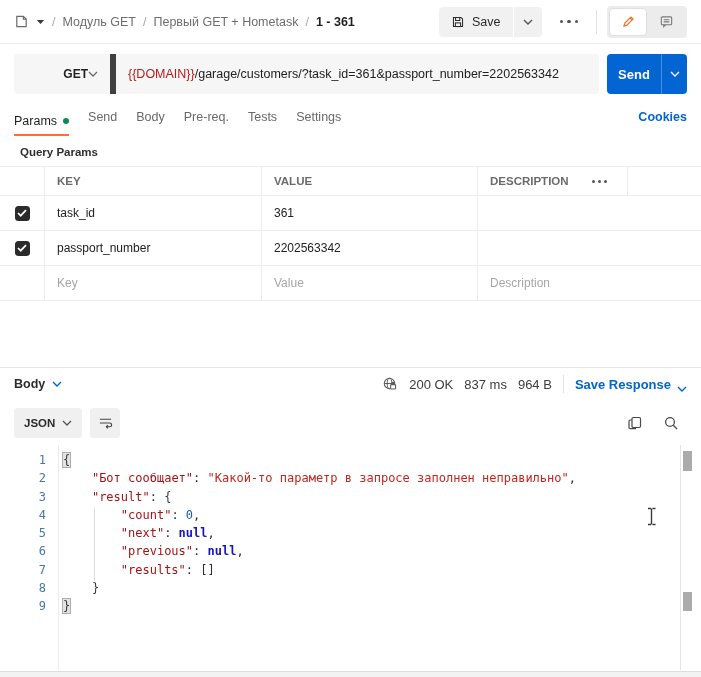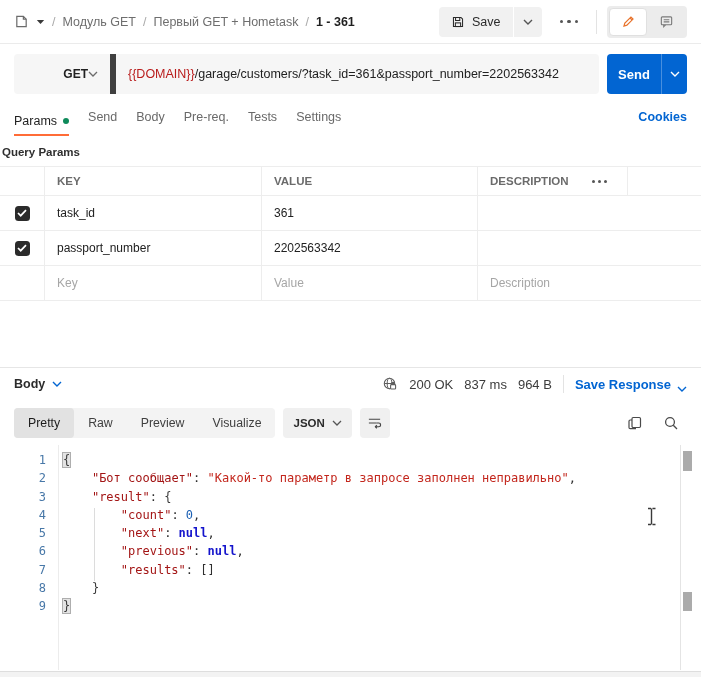--- a/index.html
+++ b/index.html
@@ -43,21 +43,21 @@
 
   
   .req-tabs { display:flex; align-items:center; gap:19px; padding:0 14px; height:30px; font-size:12.5px; color:#696969; }
   .req-tab { display:flex; align-items:center; gap:6px; height:100%; position:relative; cursor:pointer; }
   .req-tab.active { color:#1f1f1f;margin-top:8px; }
   .req-tab.active::after { content:""; position:absolute; left:0; right:0; bottom:0;
     height:2px; background:#ff6c37; }
   .mod-dot { width:6px; height:6px; border-radius:50%; background:#0e8a5a; }
   .cookies { margin-left:auto; color:#0265d2; font-weight:700; cursor:pointer; }
 
-  .qp-label { padding:14px 2px 8px; font-size:11.5px; font-weight:700; color:#2f2f2f; }
+  .qp-label { padding:14px 20px 8px; font-size:11.5px; font-weight:700; color:#2f2f2f; }
 
   
   .ptable { border-top:1px solid #ededed; font-size:12px; }
   .prow { display:grid; grid-template-columns:45px 217px 216px 1fr; border-bottom:1px solid #ededed; height:35px; }
   .prow.head { height:29px; color:#6b6b6b; font-size:11.5px; font-weight:700;
     grid-template-columns:45px 217px 216px 150px 73px; }
   .pcell { display:flex; align-items:center; padding:0 12px; border-right:1px solid #ededed; overflow:hidden; }
   .pcell.last { border-right:none; }
   .pcell.cb { justify-content:center; padding:0; border-right:1px solid #ededed; }
   .head .pcell { border-right:1px solid #ededed; }
@@ -310,26 +310,20 @@
     <span class="save-resp">
       <span>Save Response</span>
       <svg class="ic" width="10" height="6" viewBox="0 0 10 6">
           <path d="M1 1l4 4 4-4" fill="none" stroke="#0265d2" stroke-width="1.4"></path>
         </svg>
     </span>
   </div>
 </div>
 
 <div class="resp-toolbar">
-  <div class="seg-group">
-    <div class="seg active">Pretty</div>
-    <div class="seg">Raw</div>
-    <div class="seg">Preview</div>
-    <div class="seg">Visualize</div>
-  </div>
   <div class="json-dd">
     <span>JSON</span>
     <svg class="ic" width="10" height="6" viewBox="0 0 10 6">
         <path d="M1 1l4 4 4-4" fill="none" stroke="#555" stroke-width="1.3"></path>
       </svg>
   </div>
   <div class="wrap-btn">
     <svg class="ic" width="15" height="14" viewBox="0 0 16 14">
         <path d="M2 3h12M2 7h8" stroke="#444" stroke-width="1.3" fill="none"></path>
         <path d="M10 7h2.5a2 2 0 010 4H9" stroke="#444" stroke-width="1.3" fill="none"></path>

